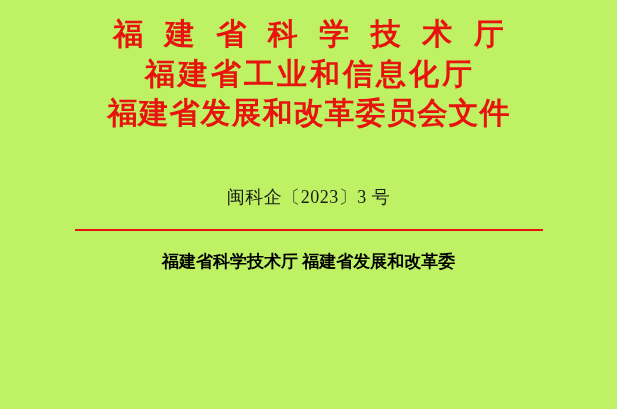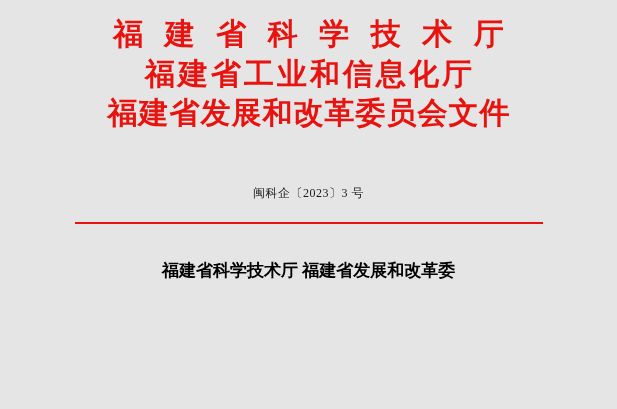--- a/index.html
+++ b/index.html
@@ -10,21 +10,21 @@
   body {
     width: 617px;
     height: 409px;
     overflow: hidden;
     font-family: "Liberation Serif", serif;
   }
   .page {
     position: relative;
     width: 617px;
     height: 409px;
-    background: #e5e5e5;
+    background: #bef264;
     box-sizing: border-box;
   }
   .masthead {
     padding-top: 14px;
     text-align: center;
     color: #e8120e;
   }
   .masthead-line {
     color: #e8120e;
     font-family: "Liberation Serif", serif;
@@ -43,33 +43,33 @@
     padding-left: 1px;
   }
   .masthead-line-3 {
     font-size: 30px;
     letter-spacing: 3px;
     padding-left: 3px;
   }
   .doc-number {
     margin-top: 52px;
     text-align: center;
-    font-size: 12px;
+    font-size: 18px;
     color: #1a1a1a;
     font-family: "Liberation Serif", serif;
     letter-spacing: 0.5px;
   }
   .red-rule {
     margin: 20px auto 0 auto;
     width: 468px;
     height: 2px;
     background: #e8120e;
   }
   .title-block {
-    margin-top: 32px;
+    margin-top: 16px;
     text-align: center;
     color: #000000;
     font-family: "Liberation Serif", serif;
     font-weight: bold;
     font-size: 17px;
     line-height: 1.75;
   }
   .title-line {
     white-space: nowrap;
   }

